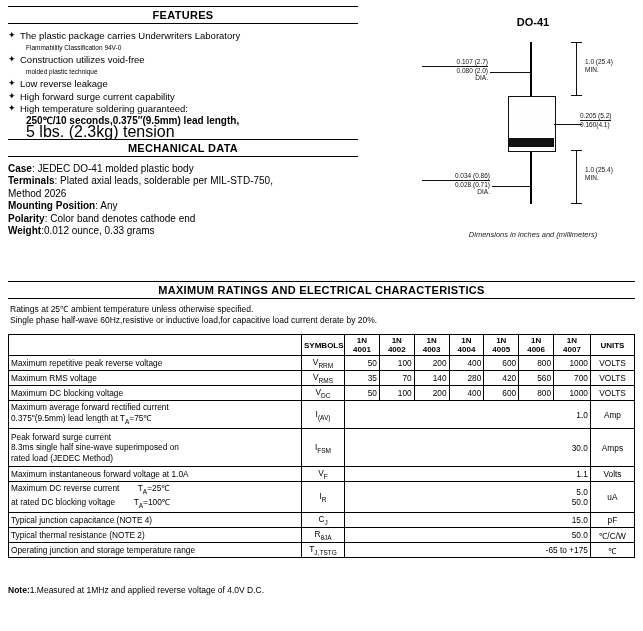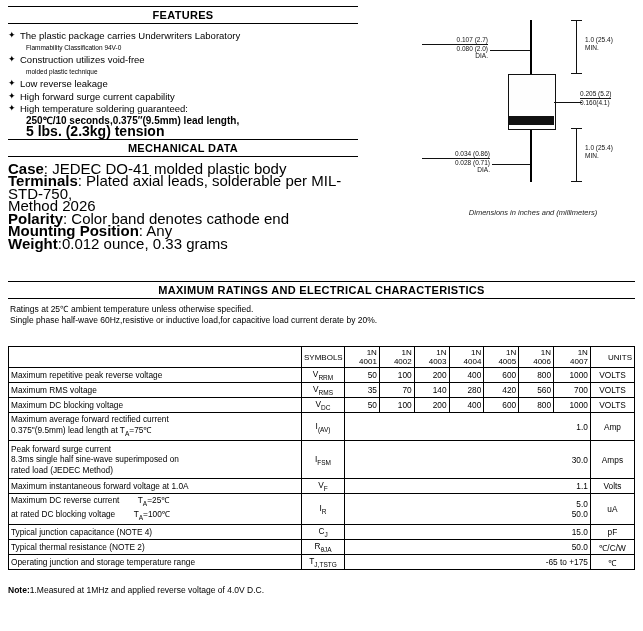--- a/index.html
+++ b/index.html
@@ -36,21 +36,21 @@
     font-size:9.5px;
     line-height:11.5px;
   }
   .features-list li .bul{
     position:absolute;left:0;top:0;
     font-size:9px;
   }
   .features-list li .sub{display:block;padding-left:6px;}
 
   .mech{}
-  .mech-body{margin-top:6px;font-size:15px;line-height:12.5px;}
+  .mech-body{margin-top:6px;font-size:10px;line-height:12.5px;}
   .mech-body .row{margin-bottom:0px;}
   .mech-body b{font-weight:bold;}
 
   
   .right-col{position:absolute;left:430px;top:6px;width:206px;height:262px;}
   .pkg-title{text-align:center;font-weight:bold;font-size:11px;margin-top:10px;}
   .pkg-draw{position:relative;width:206px;height:205px;margin-top:6px;}
   .dim-note{
     position:absolute;left:0;bottom:0;width:206px;
     text-align:center;font-size:7.5px;font-style:italic;color:#222;
@@ -64,34 +64,34 @@
   .diode-band{
     position:absolute;left:78px;top:104px;width:46px;height:9px;background:#111;
   }
   .dimtxt{position:absolute;font-size:6.5px;line-height:7.5px;color:#111;}
   .dimtxt.r{text-align:right;}
   .dimtxt .ul{display:block;border-bottom:1px solid #111;}
   .arrowline{position:absolute;background:#111;}
 
   
   .ratings{position:absolute;left:8px;top:281px;width:627px;}
-  .rat-note{font-size:8.5px;line-height:11px;margin:5px 0 20px 2px;}
+  .rat-note{font-size:8.5px;line-height:11px;margin:5px 0 8px 2px;}
 
   table.main{
     border-collapse:collapse;
     width:627px;
     font-size:8.3px;
     table-layout:fixed;
   }
   table.main td,table.main th{
     border:1px solid #000;
     padding:1px 2px;
     vertical-align:middle;
   }
-  table.main th{font-weight:normal;text-align:right;font-size:8px;line-height:9px;margin-left:16px;}
+  table.main th{font-weight:bold;text-align:center;font-size:8px;line-height:9px;margin-left:16px;}
   td.desc{text-align:left;padding-left:3px;line-height:10.5px;}
   td.sym{text-align:center;}
   td.val{text-align:right;}
   td.unit{text-align:center;}
   .sub{font-size:6.5px;vertical-align:sub;}
 
   .footnote{
     position:absolute;left:8px;top:585px;width:627px;
     font-size:8.5px;line-height:11.5px;
   }
@@ -123,50 +123,51 @@
         <span>Low reverse leakage</span>
       </li>
       <li>
         <span class="bul">✦</span>
         <span>High forward surge current capability</span>
       </li>
       <li>
         <span class="bul">✦</span>
         <span>High temperature soldering guaranteed:</span>
         <span class="sub" style="font-weight:bold;font-size:10px;">250℃/10 seconds,0.375″(9.5mm) lead length,</span>
-        <span class="sub" style="font-weight:bold;font-size:14px;">5 lbs. (2.3kg) tension</span>
+        <span class="sub" style="font-weight:normal;font-size:16px;">5 lbs. (2.3kg) tension</span>
       </li>
     </ul>
 
     <div class="mech">
       <div class="sect-title">MECHANICAL DATA</div>
       <div class="mech-body">
         <div class="row">
           <b>Case</b><span>: JEDEC DO-41 molded plastic body</span>
         </div>
         <div class="row">
           <b>Terminals</b><span>: Plated axial leads, solderable per MIL-STD-750,</span>
         </div>
         <div class="row">
           <span>Method 2026</span>
         </div>
         <div class="row">
+          <b>Mounting Position</b><span>: Any</span>
+        </div>
+        <div class="row">
           <b>Polarity</b><span>: Color band denotes cathode end</span>
-        </div>
-        <div class="row">
-          <b>Mounting Position</b><span>: Any</span>
         </div>
         <div class="row">
           <b>Weight</b><span>:0.012 ounce, 0.33 grams</span>
         </div>
       </div>
     </div>
   </div>
 
   <div class="right-col">
+    <div class="pkg-title">DO-41</div>
 
     <div class="pkg-draw">
 
       <div class="lead-v" style="left:100px;top:8px;width:2px;height:54px;"></div>
 
       <div class="lead-v" style="left:100px;top:116px;width:2px;height:54px;"></div>
 
       <div class="diode-body"></div>
       <div class="diode-band"></div>
 

